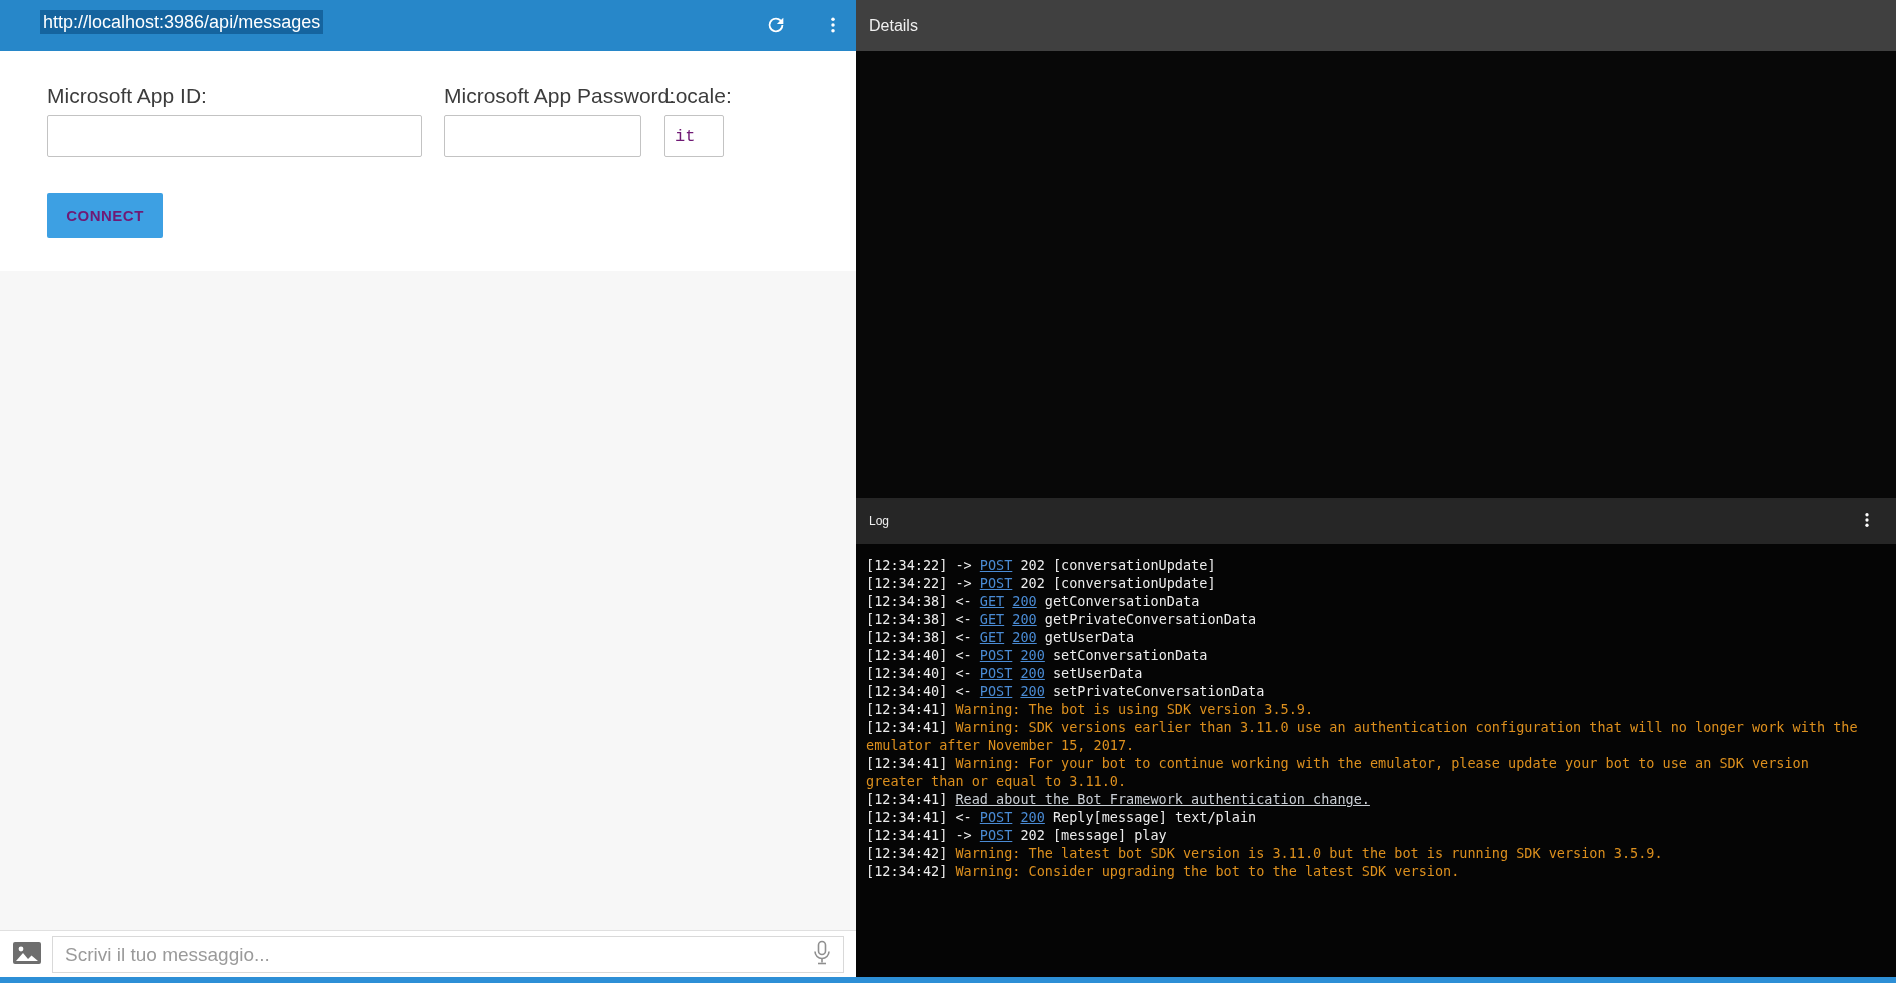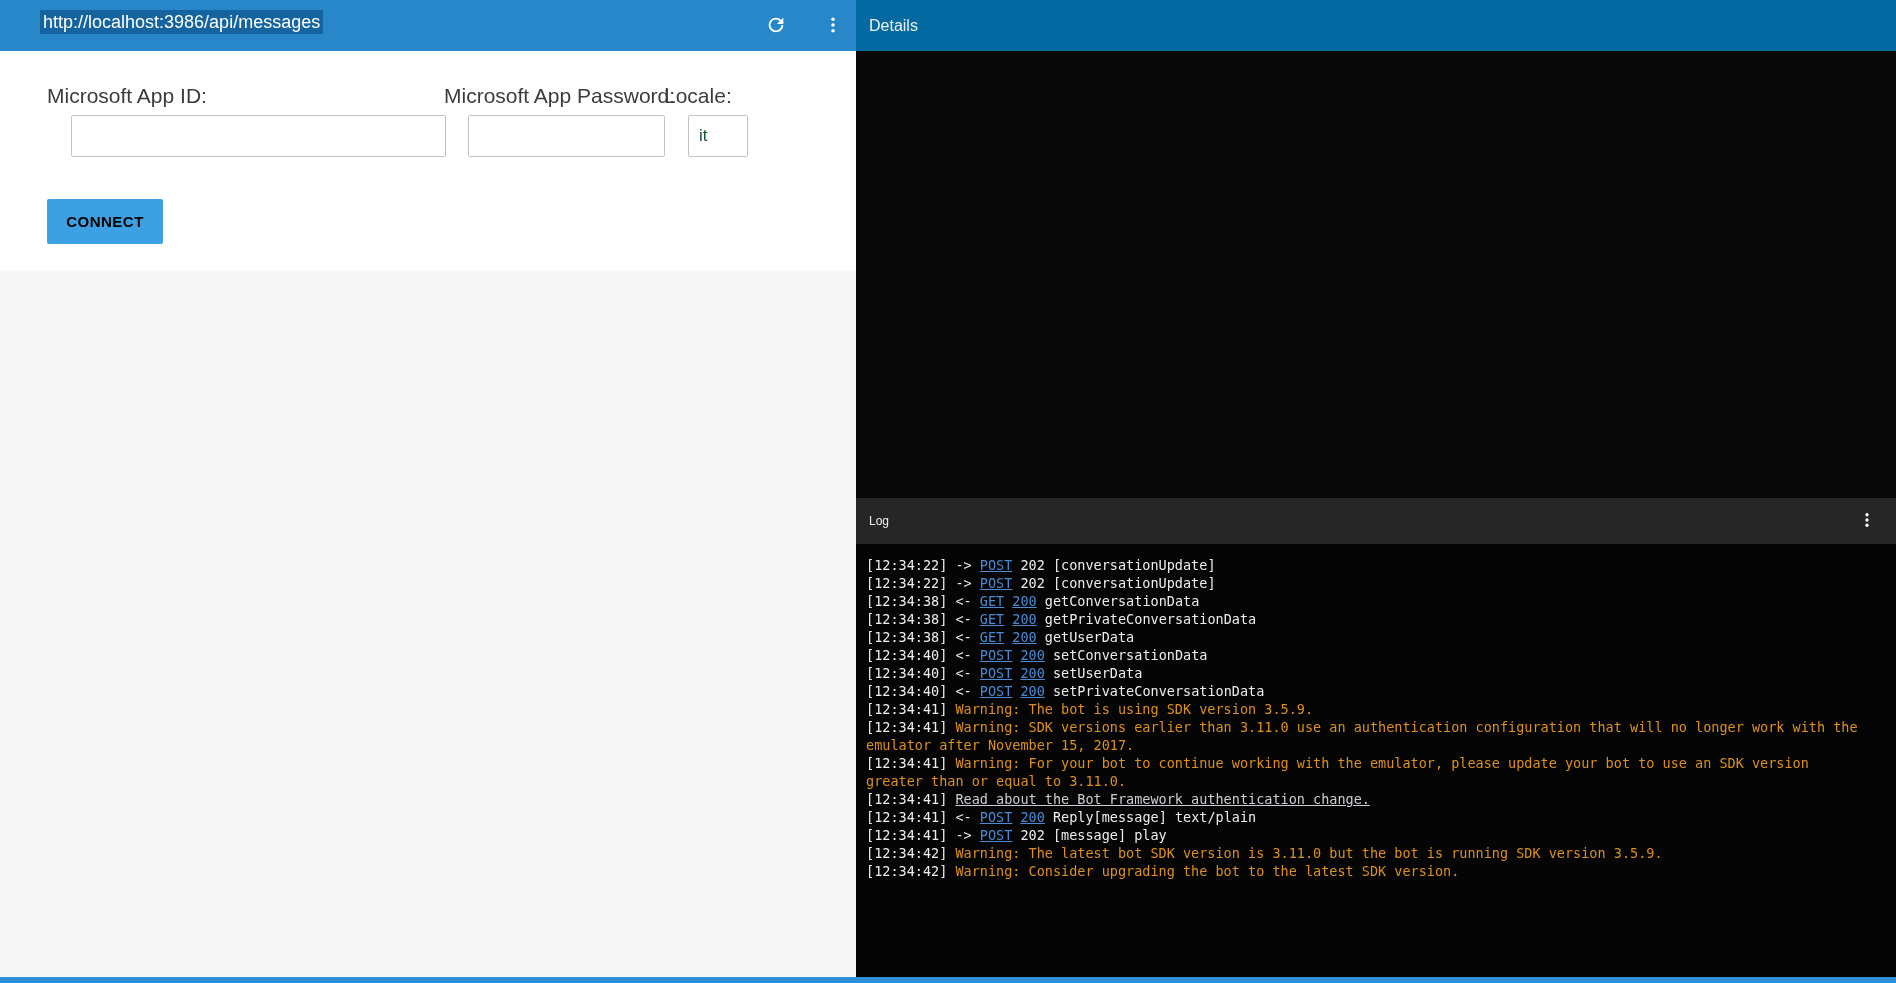--- a/index.html
+++ b/index.html
@@ -30,26 +30,26 @@
   .address-caret{position:absolute;left:40px;top:51px;width:0;height:0;
     border-left:10px solid transparent;border-right:10px solid transparent;
     border-top:11px solid var(--accent_blue);}
 
   .connect-form{position:absolute;left:0;top:51px;width:856px;height:220px;background:#fff;}
   .form-label{position:absolute;top:33px;font-size:21px;color:#3c3c3c;}
   .lbl-appid{left:47px;}
   .lbl-password{left:444px;}
   .lbl-locale{left:664px;text-align:right;}
   .form-input{position:absolute;top:64px;height:42px;border:1px solid #c3c3c3;border-radius:2px;
-    background:#fff;font-size:17px;color:#14532d;padding:0 10px;font-family:Liberation Sans, sans-serif;outline:none;margin-left:24px;}
+    background:#fff;font-size:17px;color:#701a75;padding:0 10px;font-family:Liberation Mono, monospace;outline:none;}
   .inp-appid{left:47px;width:375px;}
   .inp-password{left:444px;width:197px;}
   .inp-locale{left:664px;width:60px;}
-  .connect-btn{position:absolute;left:47px;top:148px;width:116px;height:45px;background:var(--button_blue);
-    color:#000000;border:none;border-radius:2px;font-size:15px;font-weight:bold;letter-spacing:.5px;cursor:pointer;
+  .connect-btn{position:absolute;left:47px;top:142px;width:116px;height:45px;background:var(--button_blue);
+    color:#701a75;border:none;border-radius:2px;font-size:15px;font-weight:bold;letter-spacing:.5px;cursor:pointer;
     font-family:"Liberation Sans",sans-serif;}
 
   .chat-area{position:absolute;left:0;top:271px;width:856px;height:659px;background:#f7f7f7;border-top:1px solid #e2e2e2;}
   .user-bubble{position:absolute;right:31px;top:442px;background:var(--bubble_blue);color:#fff;
     font-size:18px;padding:9px 15px;}
   .user-bubble:after{content:"";position:absolute;right:-9px;top:8px;width:0;height:0;
     border-top:7px solid transparent;border-bottom:7px solid transparent;border-left:9px solid var(--bubble_blue);}
   .user-meta{position:absolute;right:32px;top:491px;font-size:13px;color:#a0a0a0;}
   .bot-bubble{position:absolute;left:12px;top:521px;max-width:620px;background:#ececec;color:#3f3f3f;
     font-size:18px;padding:14px 18px;line-height:21px;}
@@ -60,21 +60,21 @@
   .upload-btn{position:absolute;left:10px;top:10px;width:34px;height:27px;background:none;border:none;cursor:pointer;display:flex;align-items:center;justify-content:center;}
   .compose-box{position:absolute;left:52px;top:5px;right:12px;height:37px;border:1px solid #d9d9d9;background:#fff;
     display:flex;align-items:center;}
   .compose-input{flex:1;border:none;outline:none;font-size:19px;color:#444;padding:0 12px;height:100%;
     font-family:"Liberation Sans",sans-serif;background:transparent;}
   .compose-input::placeholder{color:#9a9a9a;}
   .mic-btn{width:34px;height:30px;background:none;border:none;cursor:pointer;margin-right:4px;display:flex;align-items:center;justify-content:center;}
 
   
   .right-panel{position:absolute;left:856px;top:0;width:1040px;height:983px;background:#0a0a0a;color:#fff;}
-  .details-header{position:absolute;left:0;top:0;width:100%;height:51px;background:#0369a1;
+  .details-header{position:absolute;left:0;top:0;width:100%;height:51px;background:#404040;
     line-height:51px;padding-left:13px;font-size:16px;color:#f0f0f0;}
   .details-body{position:absolute;left:0;top:51px;width:100%;height:447px;background:#080808;}
   .log-header{position:absolute;left:0;top:498px;width:100%;height:46px;background:#262626;
     line-height:46px;padding-left:13px;font-size:12px;color:#f0f0f0;}
   .log-kebab{position:absolute;right:14px;top:506px;width:30px;height:30px;background:none;border:none;cursor:pointer;display:flex;align-items:center;justify-content:center;}
   .log-body{position:absolute;left:0;top:544px;width:100%;bottom:6px;background:#050505;padding:12px 0 0 10px;overflow:hidden;}
   .log-lines{width:1000px;font-family:"DejaVu Sans Mono",monospace;font-size:13.5px;line-height:18px;
     color:#ededed;white-space:pre-wrap;word-wrap:break-word;}
   .seg-p{color:#ededed;}
   .seg-req{color:var(--log_link_blue);text-decoration:underline;cursor:pointer;}
@@ -119,20 +119,44 @@
       <div class="form-label lbl-appid">Microsoft App ID:</div>
       <div class="form-label lbl-password">Microsoft App Password:</div>
       <div class="form-label lbl-locale">Locale:</div>
       <input class="form-input inp-appid" type="text" value="" style="">
       <input class="form-input inp-password" type="text" value="" style="">
       <input class="form-input inp-locale" type="text" value="it" style="">
       <button class="connect-btn">CONNECT</button>
     </div>
 
 
+    <div class="compose-bar">
+      <button class="upload-btn">
+        <span>
+          <svg width="30" height="24" viewBox="0 0 30 24">
+            <rect x="1" y="1" width="28" height="22" rx="2" fill="#6e6e6e"></rect>
+            <circle cx="9" cy="8" r="2.4" fill="#ffffff"></circle>
+            <path d="M4 20l7-8 5 6 3.5-3.5L26 20H4z" fill="#ffffff"></path>
+          </svg>
+        </span>
+      </button>
+      <div class="compose-box">
+        <input class="compose-input" type="text" placeholder="Scrivi il tuo messaggio..." style="">
+        <button class="mic-btn">
+          <span>
+            <svg width="20" height="26" viewBox="0 0 20 26" fill="none" stroke="#8f8f8f" stroke-width="1.6">
+              <rect x="6.5" y="1.5" width="7" height="13" rx="3.5"></rect>
+              <path d="M3 11.5a7 7 0 0 0 14 0"></path>
+              <line x1="10" y1="18.5" x2="10" y2="22.5"></line>
+              <line x1="6" y1="23.5" x2="14" y2="23.5"></line>
+            </svg>
+          </span>
+        </button>
+      </div>
+    </div>
   </div>
 
   <div class="right-panel">
     <div class="details-header">
       <span>Details</span>
     </div>
     <div class="details-body"></div>
 
     <div class="log-header">
       <span>Log</span>

